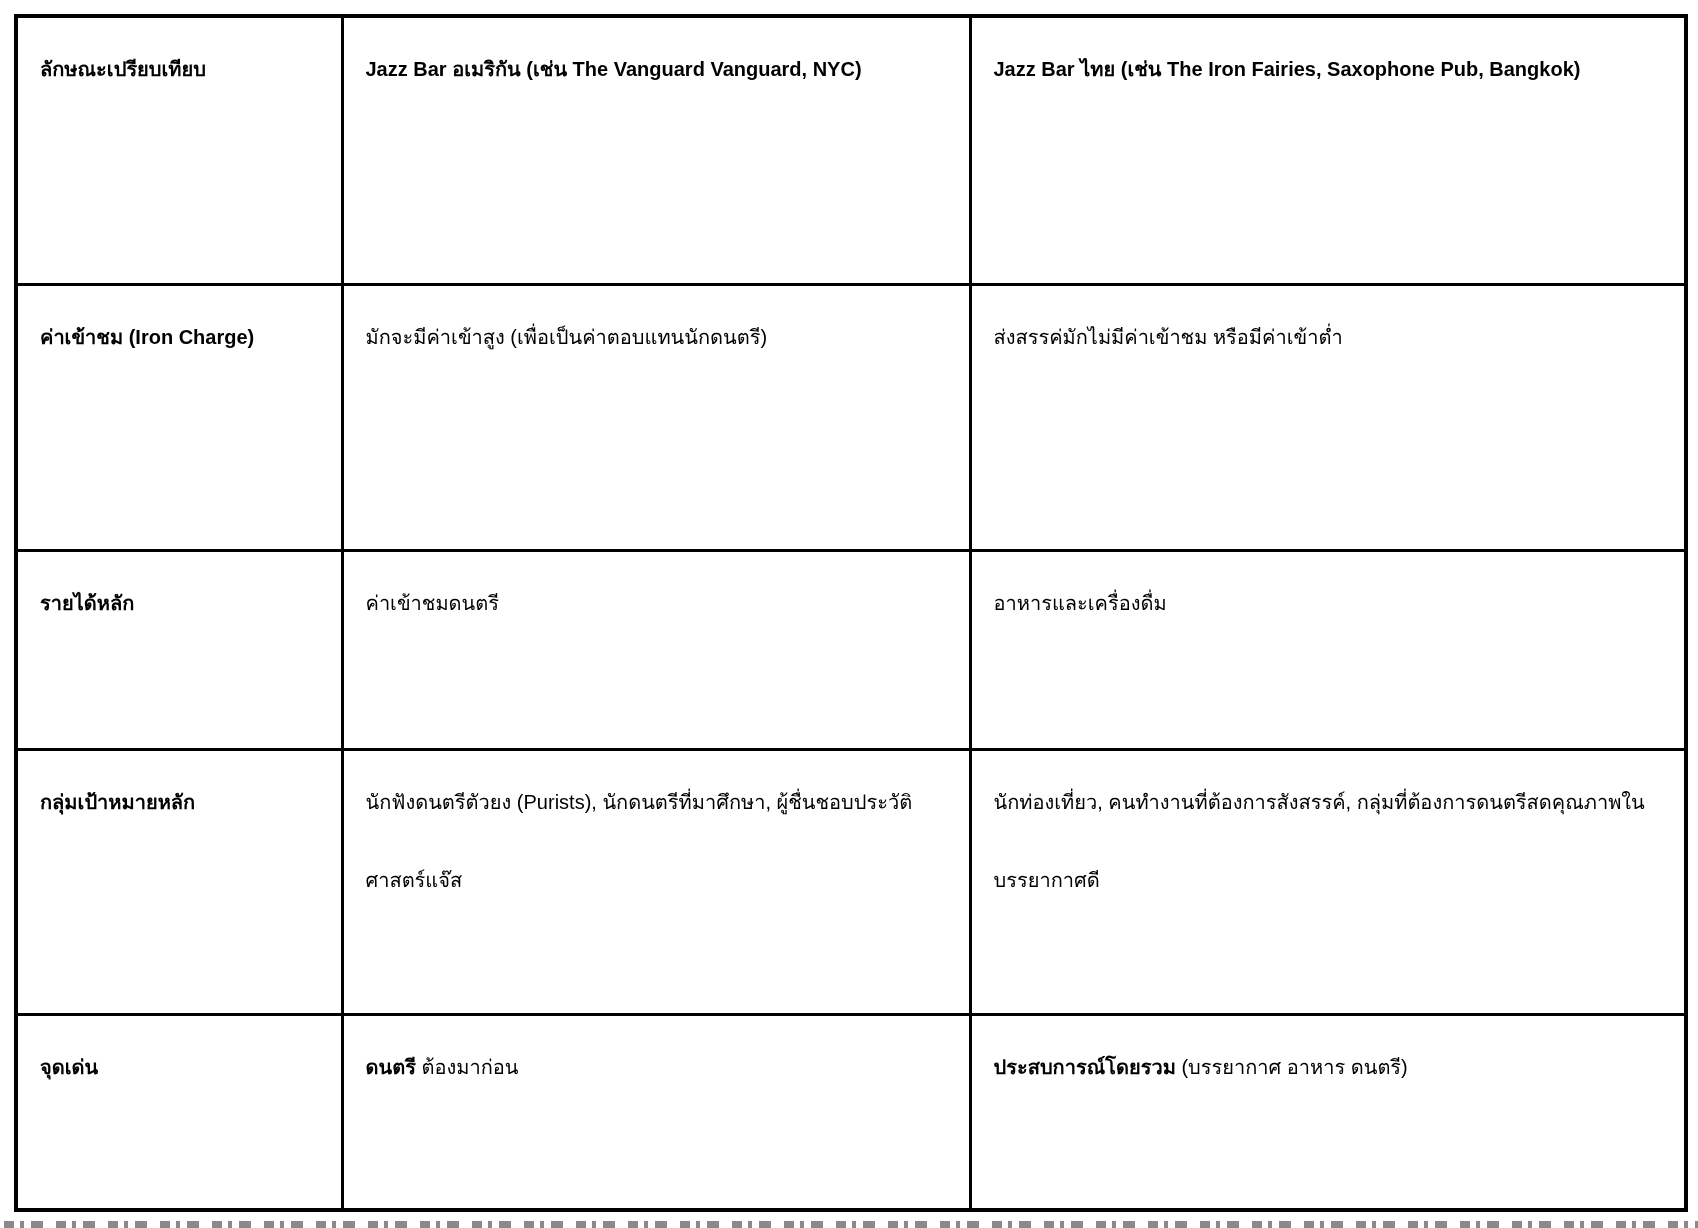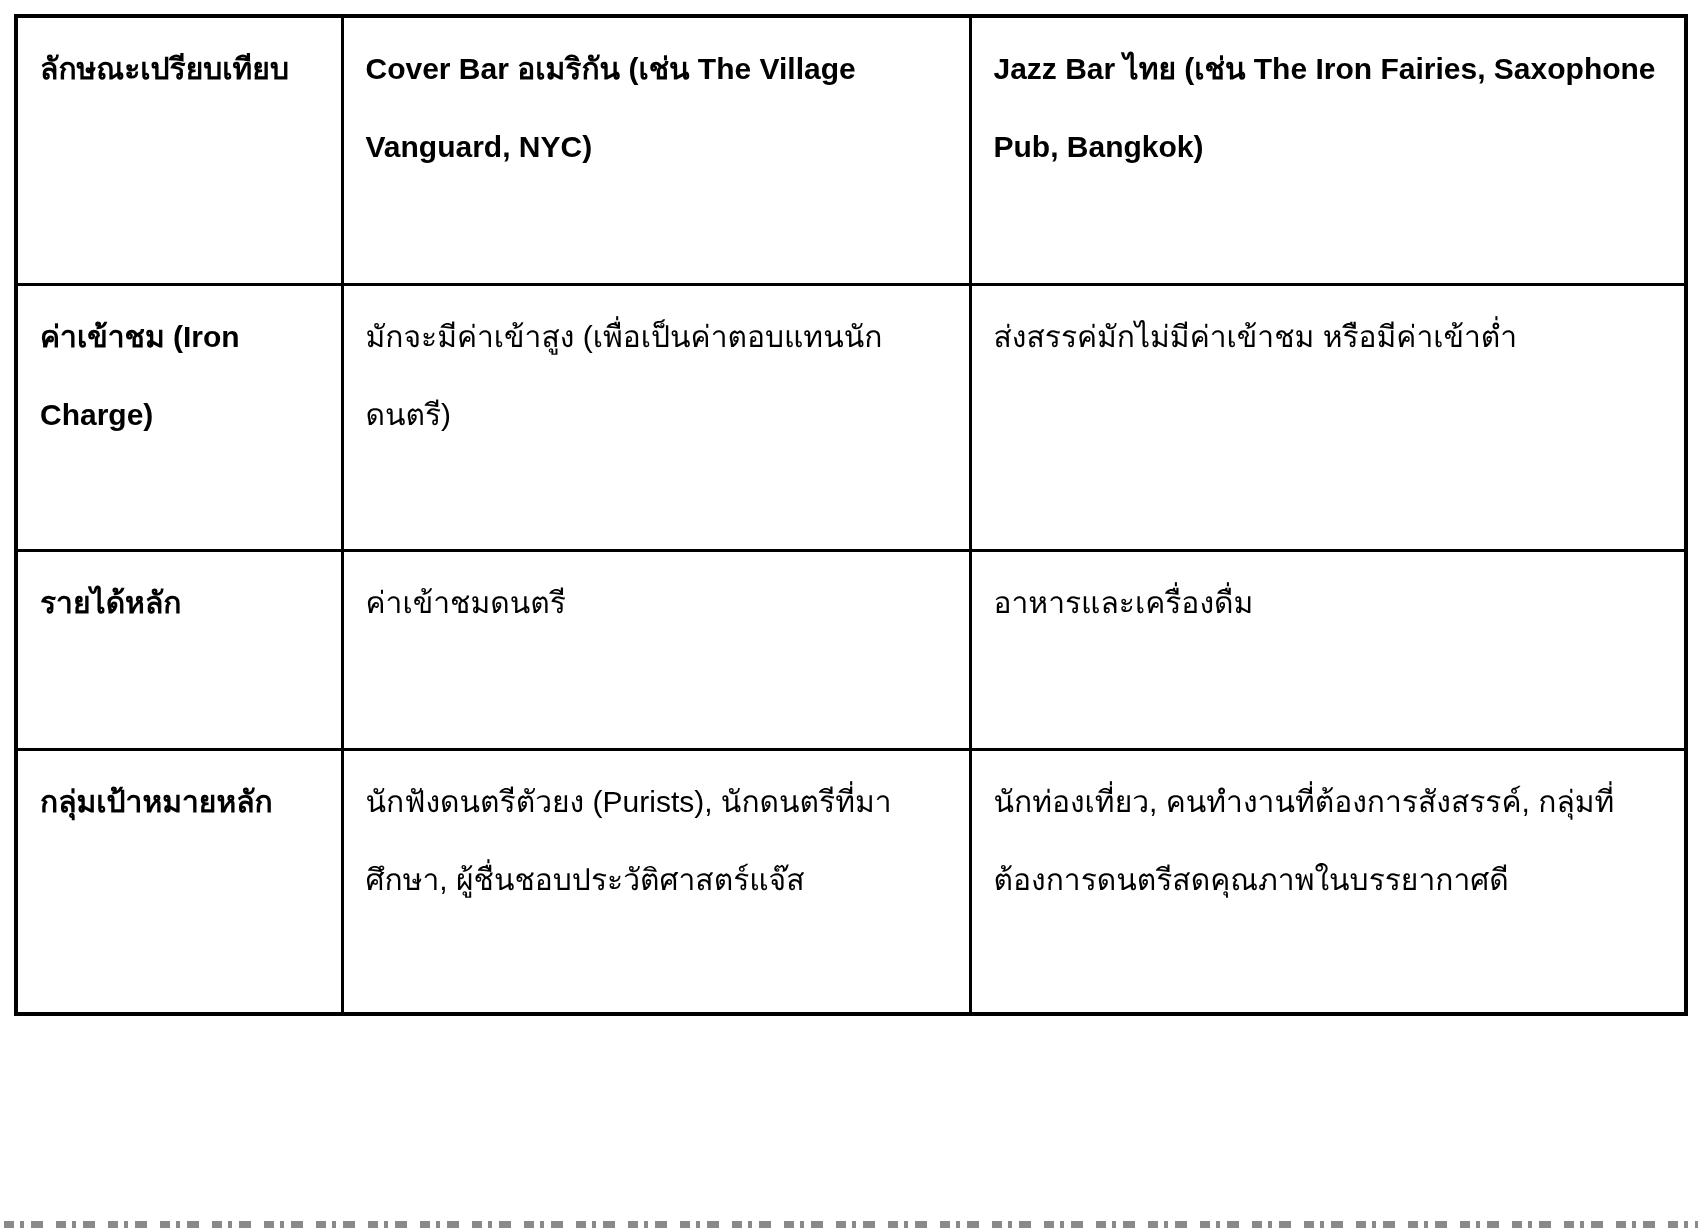--- a/index.html
+++ b/index.html
@@ -24,21 +24,21 @@
     border-collapse: collapse;
     table-layout: fixed;
     width: 1670px;
     border: 4px solid #000000;
     background: #ffffff;
   }
   table.cmp td {
     border: 3px solid #000000;
     vertical-align: top;
     padding: 12px 24px 0 22px;
-    font-size: 30px;
+    font-size: 20px;
     line-height: 78px;
     background: #ffffff;
     overflow: hidden;
     word-wrap: break-word;
   }
   .b { font-weight: bold; }
   tr.r1 { height: 268px; }
   tr.r2 { height: 266px; }
   tr.r3 { height: 199px; }
   tr.r4 { height: 265px; margin-top: 29px; }
@@ -68,21 +68,21 @@
 <div class="table-wrap">
   <table class="cmp">
     <colgroup>
       <col style="width:326px">
       <col style="width:628px">
       <col style="width:716px">
     </colgroup>
     <tbody>
       <tr class="r1">
         <td class="b">ลักษณะเปรียบเทียบ</td>
-        <td class="b">Cover Bar อเมริกัน (เช่น The Village Vanguard, NYC)</td>
+        <td class="b">Jazz Bar อเมริกัน (เช่น The Vanguard Vanguard, NYC)</td>
         <td class="b">Jazz Bar ไทย (เช่น The Iron Fairies, Saxophone Pub, Bangkok)</td>
       </tr>
       <tr class="r2">
         <td class="b">ค่าเข้าชม (Iron Charge)</td>
         <td>
           <span class="b"></span><span>มักจะมีค่าเข้าสูง (เพื่อเป็นค่าตอบแทนนักดนตรี)</span>
         </td>
         <td>
           <span class="b"></span><span>ส่งสรรค่มักไม่มีค่าเข้าชม หรือมีค่าเข้าต่ำ</span>
         </td>
@@ -98,17 +98,26 @@
       </tr>
       <tr class="r4">
         <td class="b">กลุ่มเป้าหมายหลัก</td>
         <td>
           <span class="b"></span><span>นักฟังดนตรีตัวยง (Purists), นักดนตรีที่มาศึกษา, ผู้ชื่นชอบประวัติศาสตร์แจ๊ส</span>
         </td>
         <td>
           <span class="b"></span><span>นักท่องเที่ยว, คนทำงานที่ต้องการสังสรรค์, กลุ่มที่ต้องการดนตรีสดคุณภาพในบรรยากาศดี</span>
         </td>
       </tr>
+      <tr class="r5">
+        <td class="b">จุดเด่น</td>
+        <td>
+          <span class="b">ดนตรี</span><span> ต้องมาก่อน</span>
+        </td>
+        <td>
+          <span class="b">ประสบการณ์โดยรวม</span><span> (บรรยากาศ อาหาร ดนตรี)</span>
+        </td>
+      </tr>
     </tbody>
   </table>
 </div>
 
 <div class="clip-strip"></div>
 
 </body></html>

